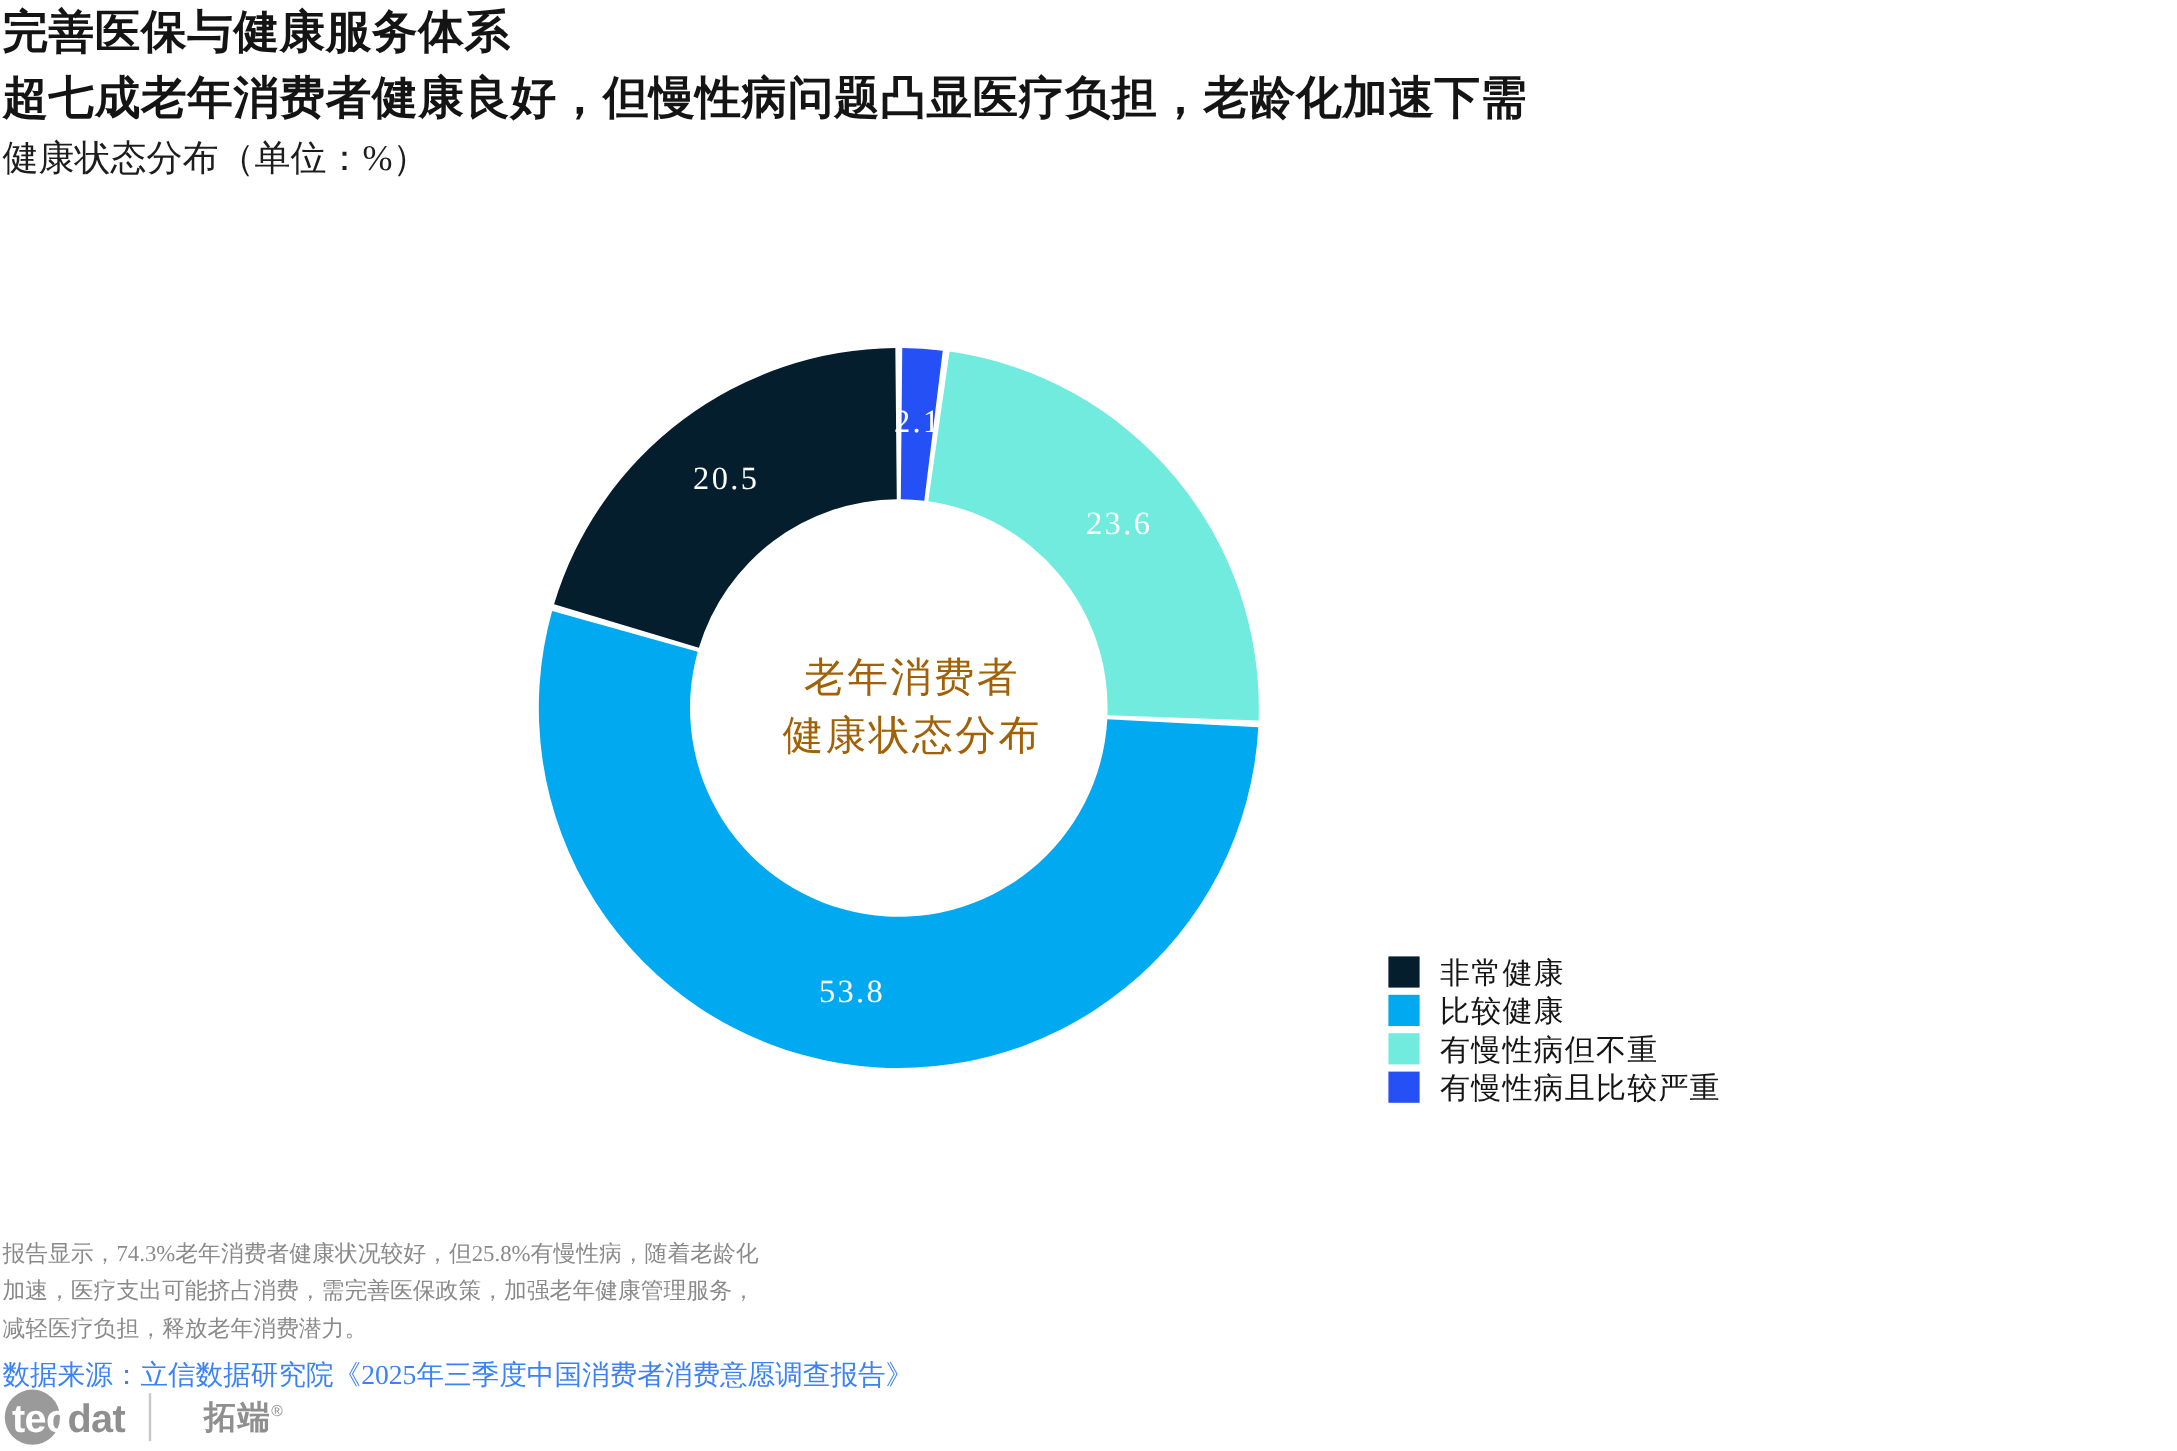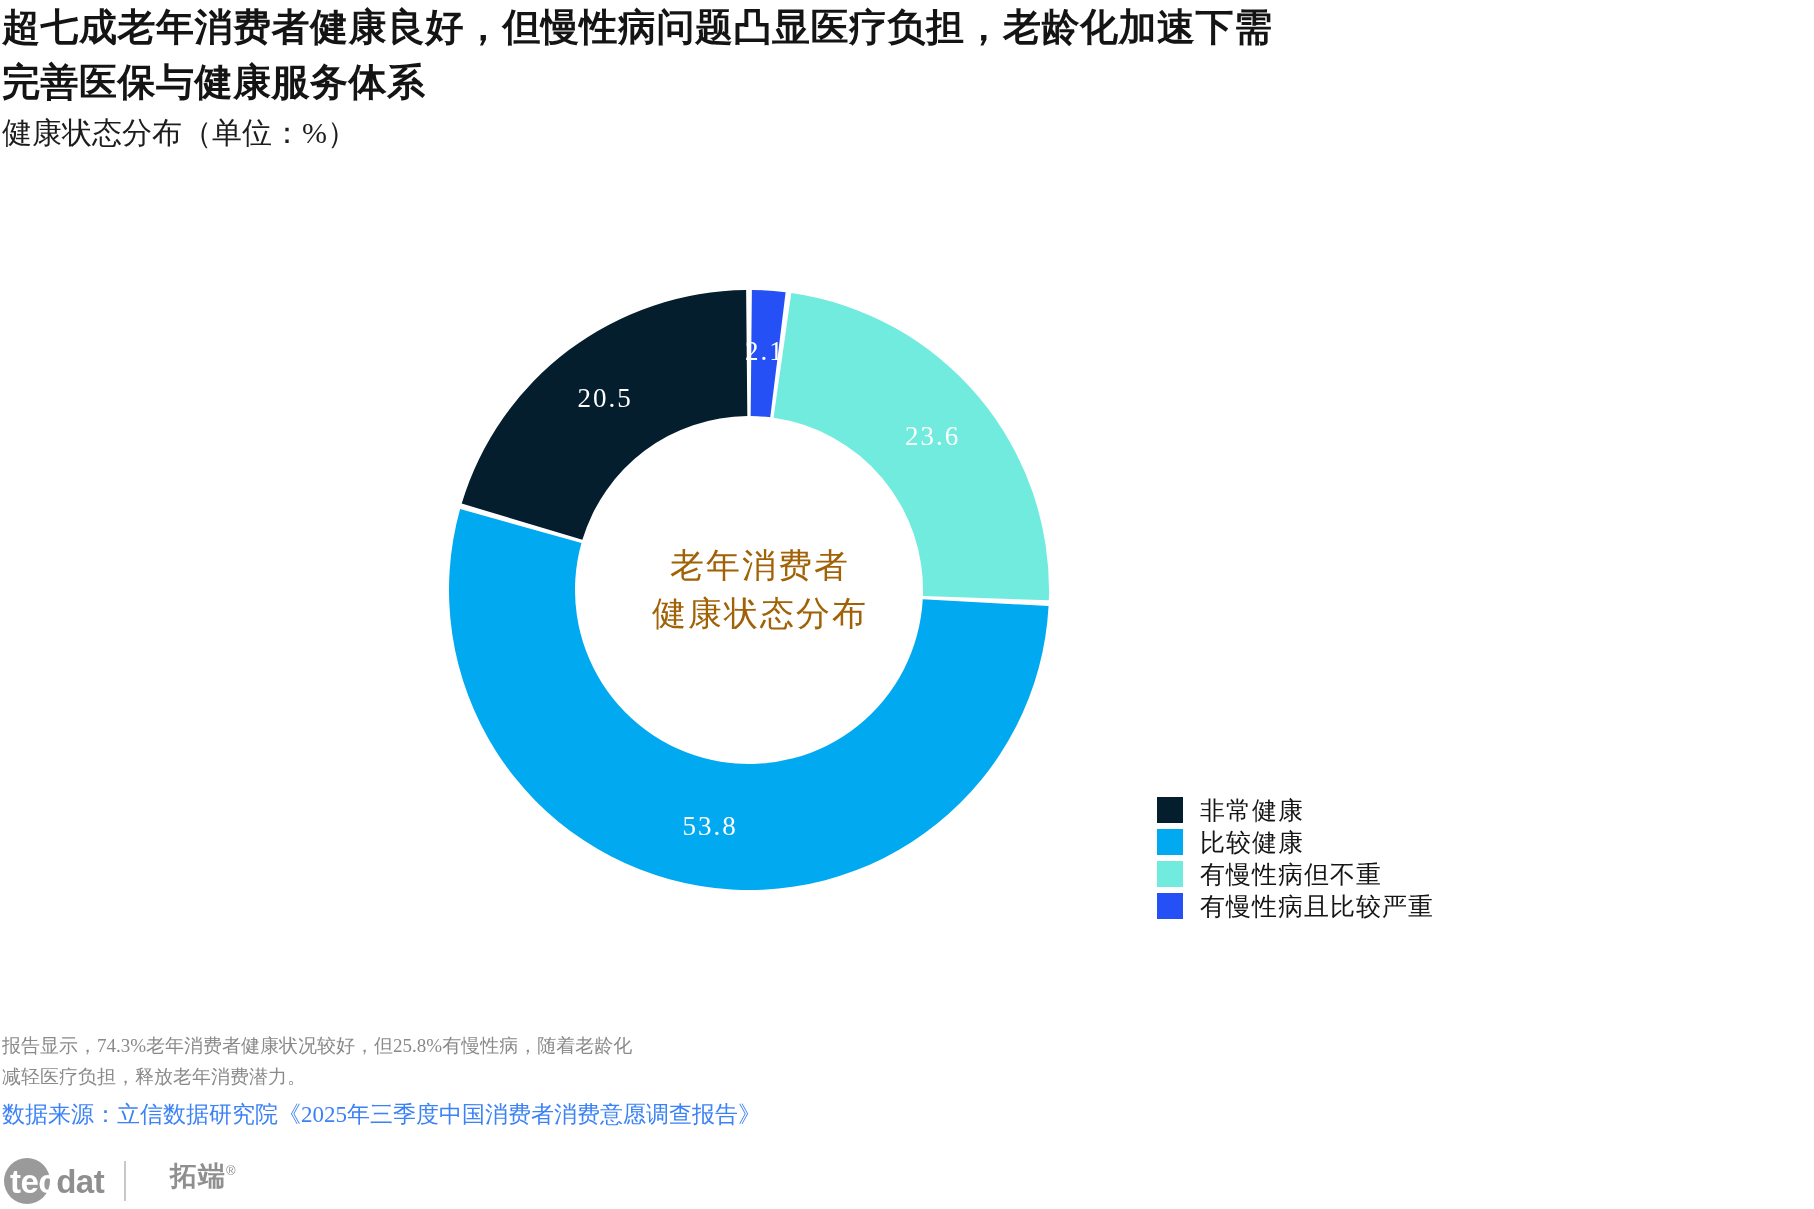--- a/index.html
+++ b/index.html
@@ -141,20 +141,21 @@
     white-space: nowrap;
   }
 
   
   #logo {
     position: absolute;
     left: 4px;
     top: 1158px;
     height: 46px;
     display: flex;
+    align-items: center;
   }
   #logo-mark {
     position: relative;
     width: 152px;
     height: 46px;
   }
   #logo-circle {
     position: absolute;
     left: 0px;
     top: 0px;
@@ -193,22 +194,22 @@
   }
   #logo-cn sup {
     font-size: 13px;
     font-weight: 400;
   }
 </style>
 </head>
 <body>
 
 <div id="header">
+  <div class="title-line">完善医保与健康服务体系</div>
   <div class="title-line">超七成老年消费者健康良好，但慢性病问题凸显医疗负担，老龄化加速下需</div>
-  <div class="title-line">完善医保与健康服务体系</div>
   <div class="subtitle-line">健康状态分布（单位：%）</div>
 </div>
 
 <div id="chart-area">
 
   <div id="donut-wrap">
     <svg id="donut-svg" viewBox="0 0 640 640">
       <g id="slice-group">
           <path d="M 322.87974903872004 20.013821909285298 A 300 300 0 0 1 356.6127720594 22.242540106672664 L 341.235407794452 147.30067326187014 A 174 174 0 0 0 321.67025444245763 146.00801670738548 Z" fill="#2550F5"></path>
           <path d="M 362.32220645469647 23.000284779924357 A 300 300 0 0 1 619.8226890073015 330.3128636387277 L 493.89715962423486 325.9814609104621 A 174 174 0 0 0 344.54687974372393 147.74016517235611 Z" fill="#72EBDF"></path>
@@ -244,20 +245,21 @@
       </div>
       <div class="legend-item">
         <span class="legend-swatch" style="background: rgb(37, 80, 245);"></span>
         <span class="legend-text">有慢性病且比较严重</span>
       </div>
     </div>
 </div>
 
 <div id="footer">
   <div class="note-line">报告显示，74.3%老年消费者健康状况较好，但25.8%有慢性病，随着老龄化</div>
+  <div class="note-line">加速，医疗支出可能挤占消费，需完善医保政策，加强老年健康管理服务，</div>
   <div class="note-line">减轻医疗负担，释放老年消费潜力。</div>
   <div class="source-line">数据来源：立信数据研究院《2025年三季度中国消费者消费意愿调查报告》</div>
 </div>
 
 <div id="logo">
   <div id="logo-mark">
     <div id="logo-circle"></div>
     <div id="logo-word"><span class="w1">tec</span><span class="w2">dat</span></div>
     <div id="logo-divider"></div>
   </div>

